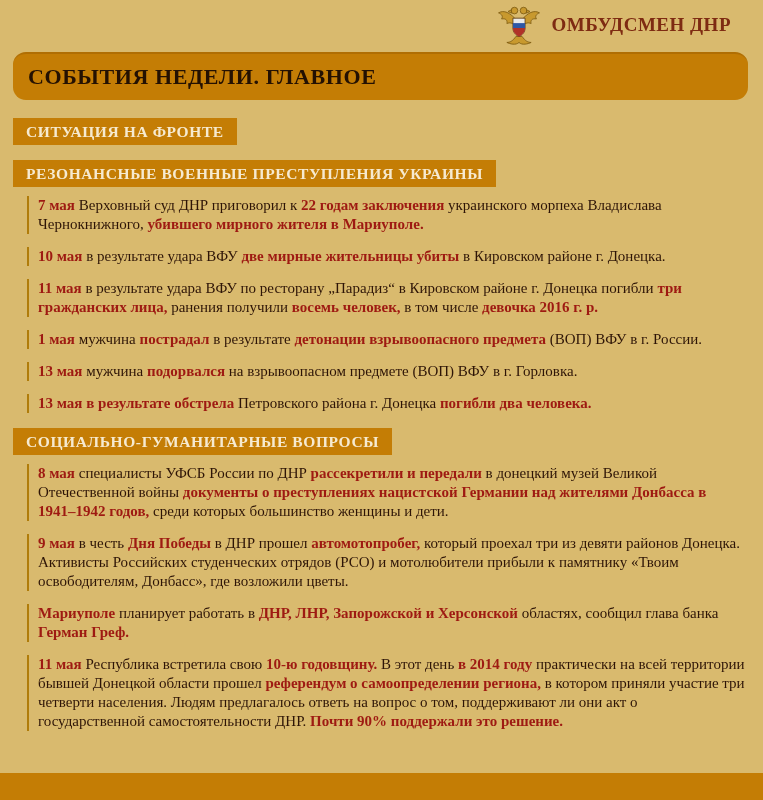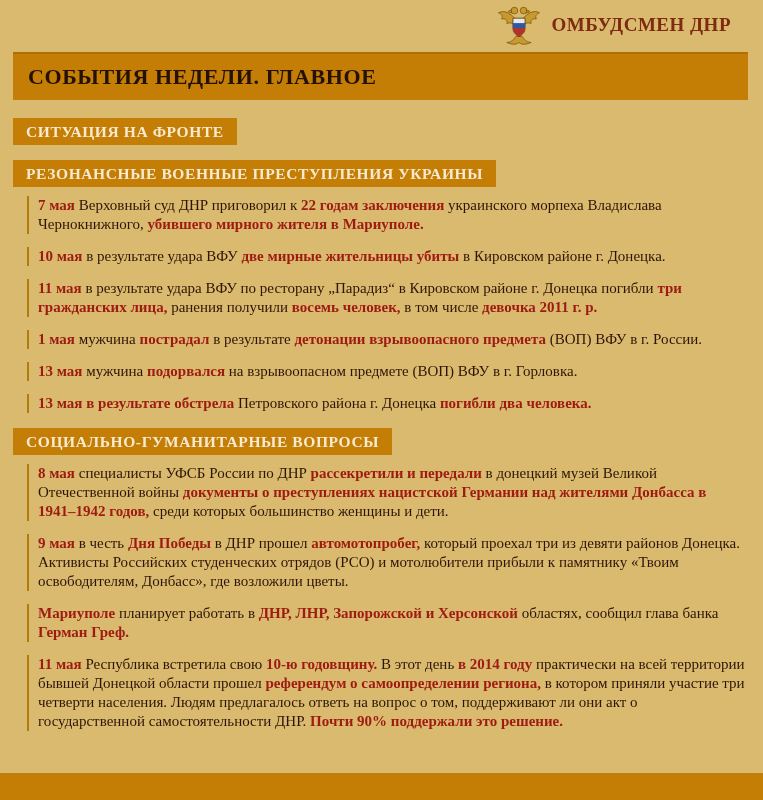--- a/index.html
+++ b/index.html
@@ -15,20 +15,21 @@
   }
   .brand-title{
     font-size:19px;font-weight:bold;color:#7e2b12;letter-spacing:.5px;
   }
   .emblem{width:46px;height:44px;display:block;}
   
   .title-bar{
     margin:2px 15px 0 13px;height:46px;background:#c47d05;
     display:flex;align-items:center;padding-left:15px;
     border-top:2px solid #b06e03;
+    border-radius:13px;
   }
   .title-bar h1{
     margin:0;font-size:22px;font-weight:bold;color:#241102;letter-spacing:.6px;
   }
   
   #sections{margin-top:18px;}
   .section{margin-bottom:15px;}
   .section-bar{
     display:inline-block;margin-left:13px;background:#c47d05;
     padding:5px 13px 4px 13px;
@@ -75,21 +76,21 @@
 
 <div class="title-bar">
   <h1>СОБЫТИЯ НЕДЕЛИ. ГЛАВНОЕ</h1>
 </div>
 
 <div id="sections">
     <section class="section"><div class="section-bar"><span>СИТУАЦИЯ НА ФРОНТЕ</span></div></section>
     <section class="section"><div class="section-bar"><span>РЕЗОНАНСНЫЕ ВОЕННЫЕ ПРЕСТУПЛЕНИЯ УКРАИНЫ</span></div><div class="paras">
         <p class="para"><span class="seg-br">7 мая </span><span class="seg-n">Верховный суд ДНР приговорил к </span><span class="seg-br">22 годам заключения </span><span class="seg-n">украинского морпеха Владислава Чернокнижного, </span><span class="seg-br">убившего мирного жителя в Мариуполе.</span></p>
         <p class="para"><span class="seg-br">10 мая </span><span class="seg-n">в результате удара ВФУ </span><span class="seg-br">две мирные жительницы убиты </span><span class="seg-n">в Кировском районе г. Донецка.</span></p>
-        <p class="para"><span class="seg-br">11 мая </span><span class="seg-n">в результате удара ВФУ по ресторану „Парадиз“ в Кировском районе г. Донецка погибли </span><span class="seg-br">три гражданских лица, </span><span class="seg-n">ранения получили </span><span class="seg-br">восемь человек, </span><span class="seg-n">в том числе </span><span class="seg-br">девочка 2011 г. р.</span></p>
+        <p class="para"><span class="seg-br">11 мая </span><span class="seg-n">в результате удара ВФУ по ресторану „Парадиз“ в Кировском районе г. Донецка погибли </span><span class="seg-br">три гражданских лица, </span><span class="seg-n">ранения получили </span><span class="seg-br">восемь человек, </span><span class="seg-n">в том числе </span><span class="seg-br">девочка 2016 г. р.</span></p>
         <p class="para"><span class="seg-br">1 мая </span><span class="seg-n">мужчина </span><span class="seg-br">пострадал </span><span class="seg-n">в результате </span><span class="seg-br">детонации взрывоопасного предмета </span><span class="seg-n">(ВОП) ВФУ в г. России.</span></p>
         <p class="para"><span class="seg-br">13 мая </span><span class="seg-n">мужчина </span><span class="seg-br">подорвался </span><span class="seg-n">на взрывоопасном предмете (ВОП) ВФУ в г. Горловка.</span></p>
         <p class="para"><span class="seg-br">13 мая в результате обстрела </span><span class="seg-n">Петровского района г. Донецка </span><span class="seg-br">погибли два человека.</span></p>
       </div></section>
     <section class="section"><div class="section-bar"><span>СОЦИАЛЬНО-ГУМАНИТАРНЫЕ ВОПРОСЫ</span></div><div class="paras">
         <p class="para"><span class="seg-br">8 мая </span><span class="seg-n">специалисты УФСБ России по ДНР </span><span class="seg-br">рассекретили и передали </span><span class="seg-n">в донецкий музей Великой Отечественной войны </span><span class="seg-br">документы о преступлениях нацистской Германии над жителями Донбасса в 1941–1942 годов, </span><span class="seg-n">среди которых большинство женщины и дети.</span></p>
         <p class="para"><span class="seg-br">9 мая </span><span class="seg-n">в честь </span><span class="seg-br">Дня Победы </span><span class="seg-n">в ДНР прошел </span><span class="seg-br">автомотопробег, </span><span class="seg-n">который проехал три из девяти районов Донецка. Активисты Российских студенческих отрядов (РСО) и мотолюбители прибыли к памятнику «Твоим освободителям, Донбасс», где возложили цветы.</span></p>
         <p class="para"><span class="seg-br">Мариуполе </span><span class="seg-n">планирует работать в </span><span class="seg-br">ДНР, ЛНР, Запорожской и Херсонской </span><span class="seg-n">областях, сообщил глава банка </span><span class="seg-br">Герман Греф.</span></p>
         <p class="para"><span class="seg-br">11 мая </span><span class="seg-n">Республика встретила свою </span><span class="seg-br">10-ю годовщину. </span><span class="seg-n">В этот день </span><span class="seg-br">в 2014 году </span><span class="seg-n">практически на всей территории бывшей Донецкой области прошел </span><span class="seg-br">референдум о самоопределении региона, </span><span class="seg-n">в котором приняли участие три четверти населения. Людям предлагалось ответь на вопрос о том, поддерживают ли они акт о государственной самостоятельности ДНР. </span><span class="seg-br">Почти 90% поддержали это решение.</span></p>
       </div></section>

